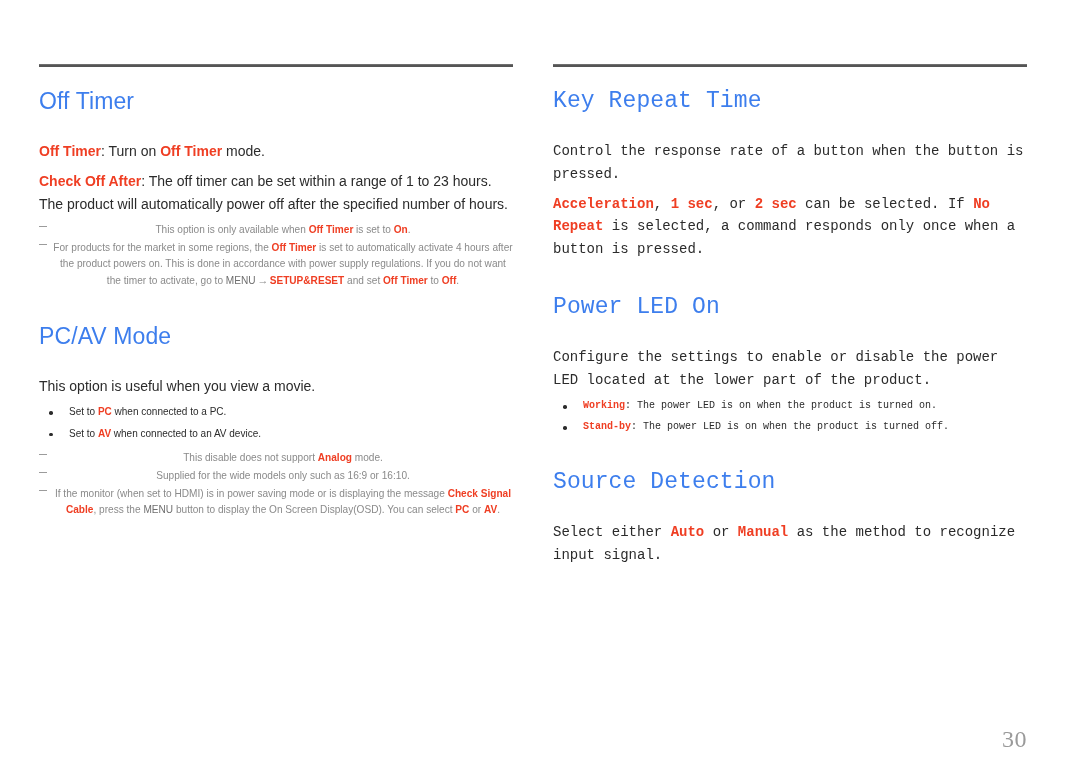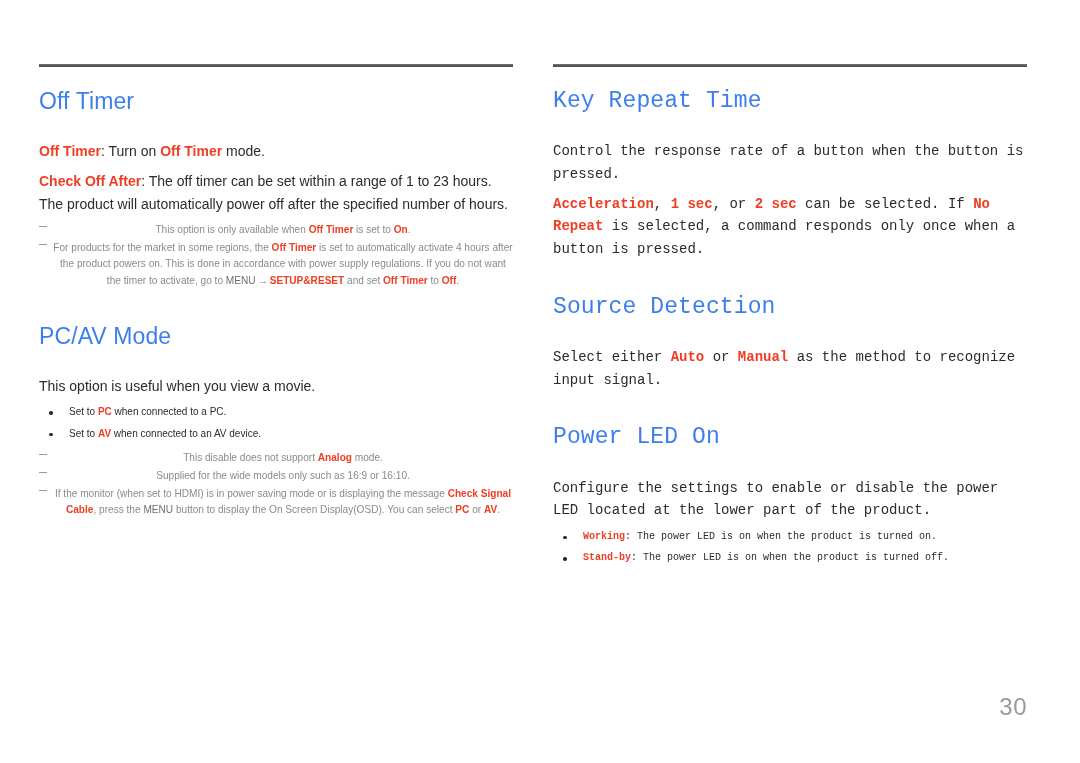--- a/index.html
+++ b/index.html
@@ -104,24 +104,25 @@
     background: #9b9b9b;
   }
   ul.notes li .hl { color: #ef3e23; font-weight: bold; }
   ul.notes li .mono-caps { color: #6f6f6f; margin-top: 16px; }
 
   .arrow { font-size: 11px; letter-spacing: -1px; }
 
   .page-number {
     position: absolute;
     right: 53px;
-    bottom: 42px;
+    bottom: 10px;
     font-size: 24px;
     color: #9a9a9a;
     letter-spacing: 0.5px;
+    font-family: Liberation Serif, serif;
   }
 </style>
 </head>
 <body>
 
 <div class="page">
 
   <div class="column left">
     <div class="rule"></div>
     <div id="left-sections">
@@ -152,29 +153,29 @@
 
   <div class="column right">
     <div class="rule"></div>
     <div id="right-sections">
         <div class="section">
           <h1 class="section-title">Key Repeat Time</h1>
           <p class="body-text"><span>Control the response rate of a button when the button is pressed.</span></p>
           <p class="body-text"><span class="hl">Acceleration</span><span>, </span><span class="hl">1 sec</span><span>, or </span><span class="hl">2 sec</span><span> can be selected. If </span><span class="hl">No Repeat</span><span> is selected, a command responds only once when a button is pressed.</span></p>
         </div>
         <div class="section">
-          <h1 class="section-title">Source Detection</h1>
-          <p class="body-text"><span>Select either </span><span class="hl">Auto</span><span> or </span><span class="hl">Manual</span><span> as the method to recognize input signal.</span></p>
-        </div>
-        <div class="section">
           <h1 class="section-title">Power LED On</h1>
           <p class="body-text"><span>Configure the settings to enable or disable the power LED located at the lower part of the product.</span></p>
           <ul class="bullets">
             <li><span class="dot"></span><span class="hl">Working</span><span>: The power LED is on when the product is turned on.</span></li>
             <li><span class="dot"></span><span class="hl">Stand-by</span><span>: The power LED is on when the product is turned off.</span></li>
           </ul>
+        </div>
+        <div class="section">
+          <h1 class="section-title">Source Detection</h1>
+          <p class="body-text"><span>Select either </span><span class="hl">Auto</span><span> or </span><span class="hl">Manual</span><span> as the method to recognize input signal.</span></p>
         </div>
       </div>
   </div>
 
   <div class="page-number">30</div>
 
 </div>
 
 </body></html>

